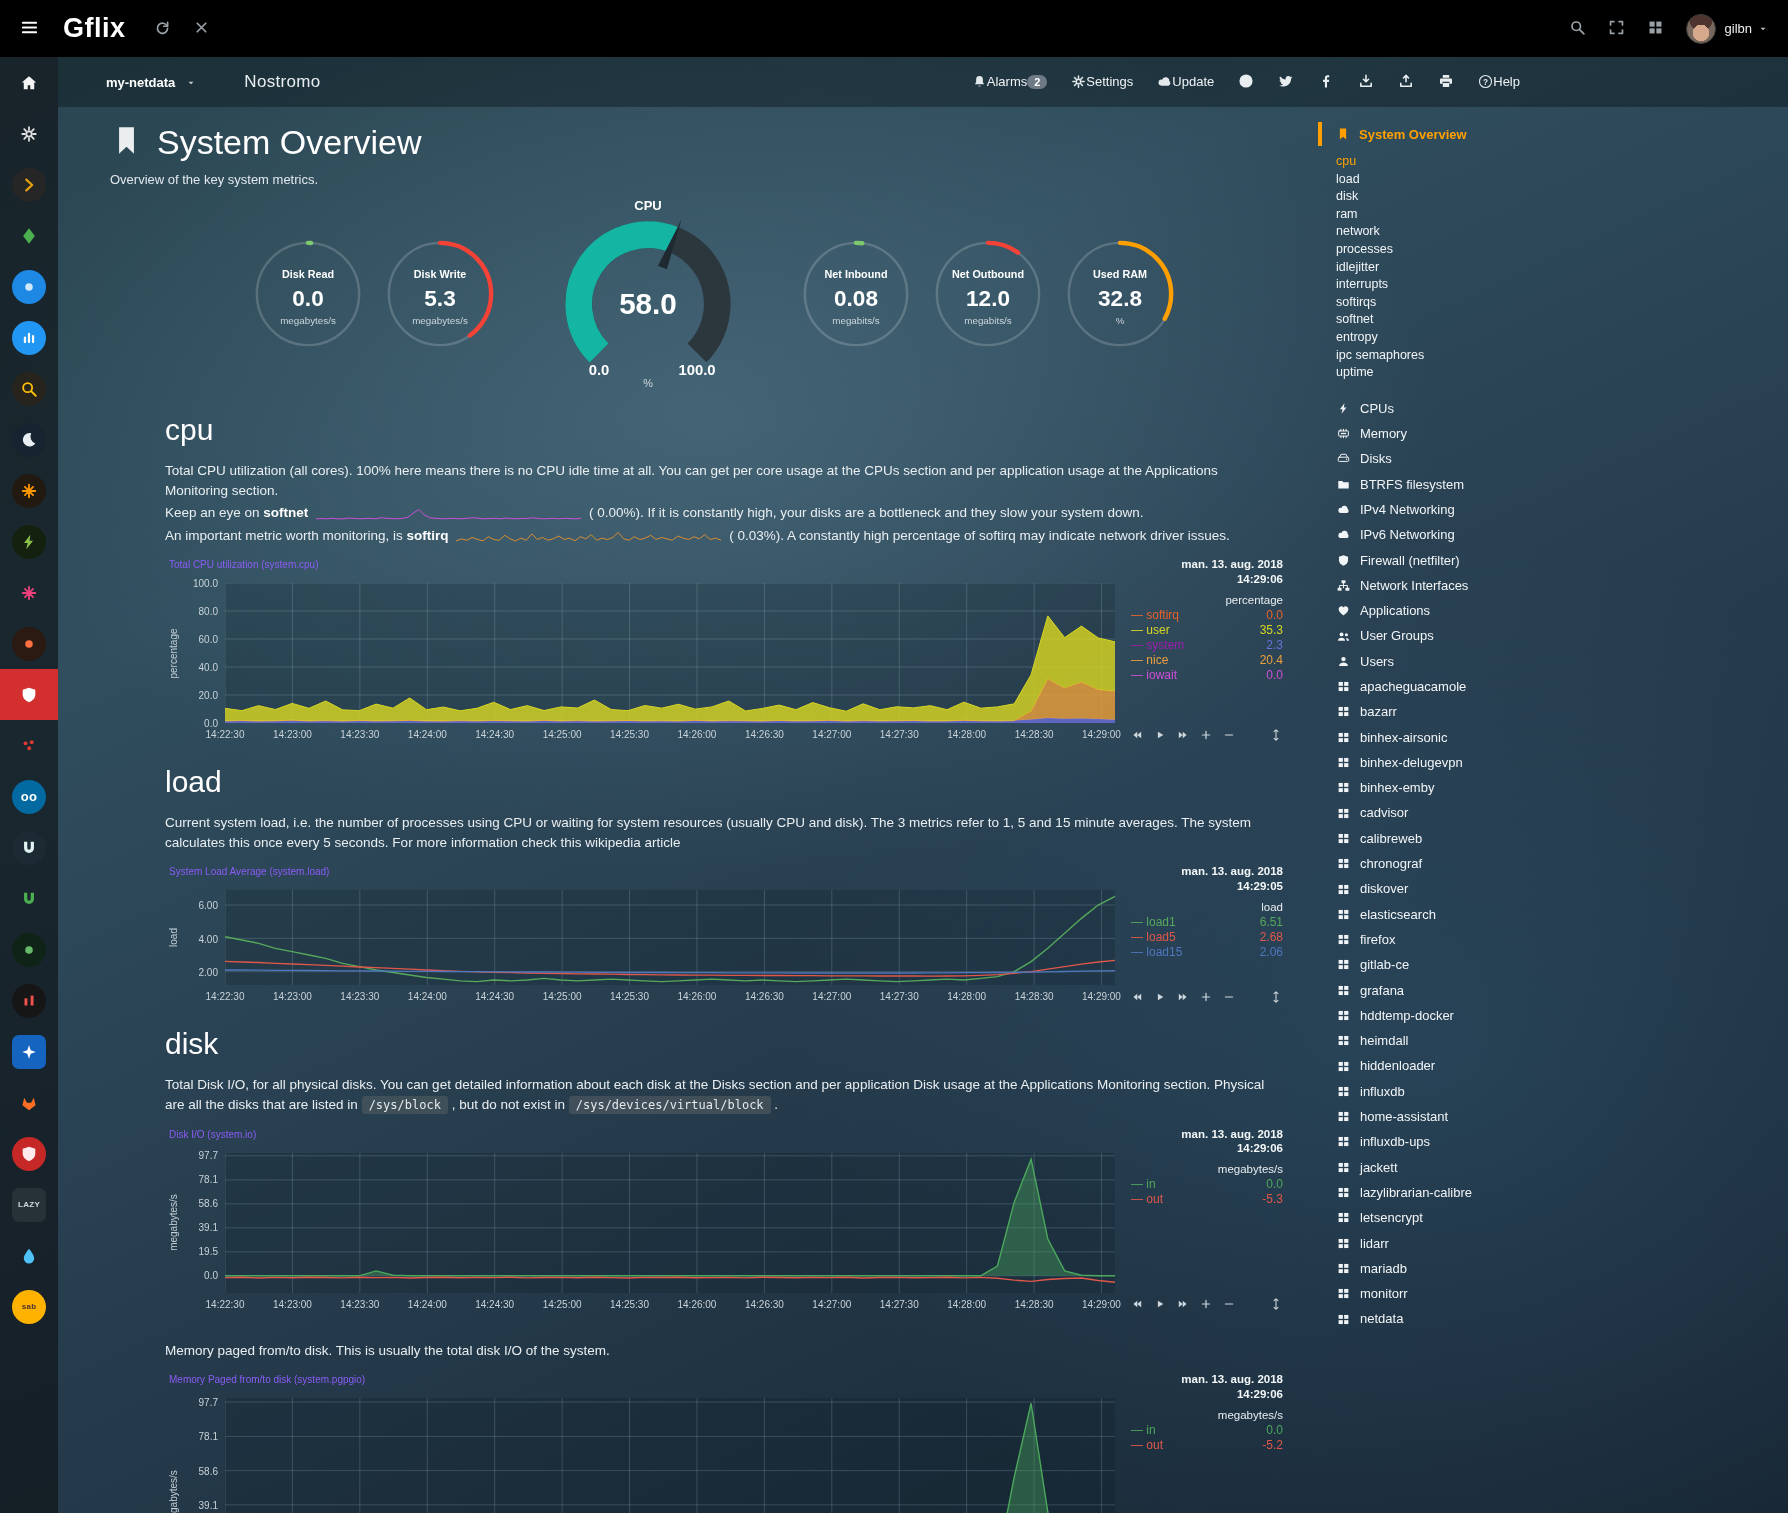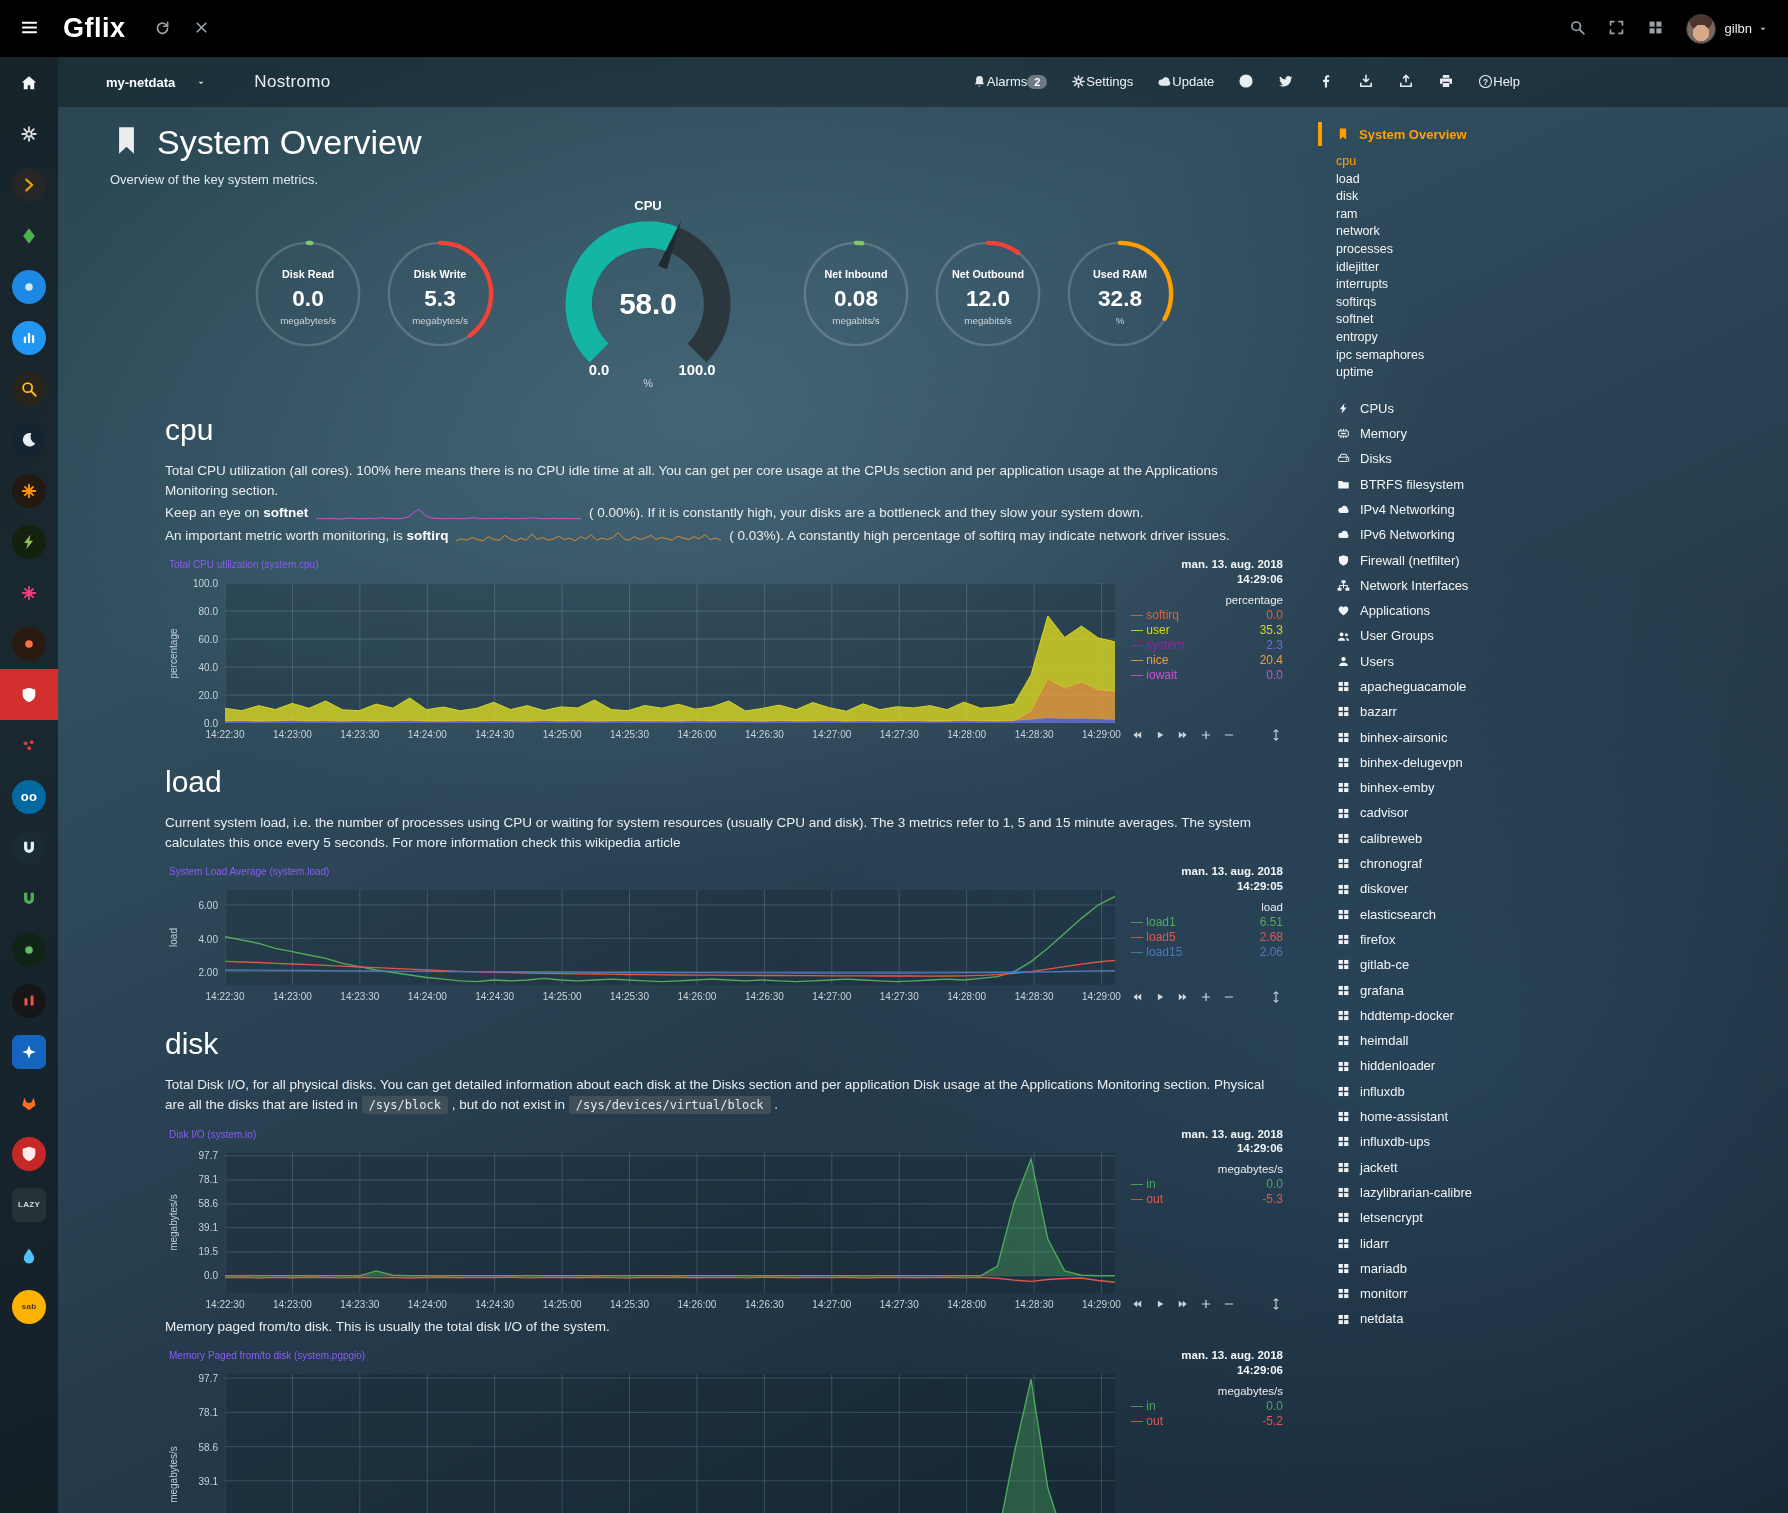--- a/index.html
+++ b/index.html
@@ -23,21 +23,21 @@
 .tico.menu{color:#fff;font-size:19px;margin-right:24px}
 .brand{font-size:27px;font-weight:bold;letter-spacing:.5px;margin-right:28px;color:#fff}
 .topbar .spacer{flex:1}
 .avatar{width:30px;height:30px;border-radius:50%;margin-right:9px;border:1px solid #3a3a3a;
   background:radial-gradient(circle at 50% 64%, #d7a98c 0 36%, rgba(0,0,0,0) 37%),
              radial-gradient(circle at 50% 16%, #4e342e 0 42%, rgba(0,0,0,0) 43%),#77685d}
 .user-menu{display:flex;align-items:center;gap:6px;background:none;border:0;color:#eee;font-size:13px;cursor:pointer}
 .user-menu .ic{font-size:10px;color:#bbb}
 
 .toolbar{position:absolute;left:58px;top:57px;right:0;height:50px;display:flex;align-items:center;background:rgba(6,12,16,.38);padding-left:48px;z-index:10}
-.nd-menu{display:flex;align-items:center;gap:21px;background:none;border:0;color:#fff;font-size:13px;font-weight:bold;cursor:pointer}
+.nd-menu{display:flex;align-items:center;gap:11px;background:none;border:0;color:#fff;font-size:13px;font-weight:bold;cursor:pointer}
 .nd-menu .ic{font-size:10px;color:#ccc}
 .hostname{font-size:17px;color:#e8edf0;margin-left:48px;letter-spacing:.3px;cursor:pointer}
 .tb-right{margin-left:auto;display:flex;align-items:center;gap:24px;padding-right:268px}
 .tb-btn{display:flex;align-items:center;gap:0;background:none;border:0;color:#f0f3f5;font-size:13px;cursor:pointer}
 .tb-btn .ic{font-size:15px;color:#e2e8ec}
 .tb-iconbtn{background:none;border:0;color:#e8edf0;font-size:16px;cursor:pointer}
 .badge{background:#6e7b85;border-radius:9px;padding:1px 7px;font-size:11px;font-weight:bold;color:#fff}
 
 .rail{position:absolute;left:0;top:57px;bottom:0;width:58px;background:rgba(10,12,14,.58);z-index:20;display:flex;flex-direction:column}
 .rail-item{width:58px;height:51px;display:flex;align-items:center;justify-content:center;cursor:pointer}
@@ -774,21 +774,21 @@
                     <path d="M4 10h12" class="s2"></path>
                   </svg></button>
                 <span class="resize"><svg class="ic" viewBox="0 0 20 20" aria-hidden="true">
                     <path d="M10 2.5v15M10 2.5L7.2 5.3M10 2.5l2.8 2.8M10 17.5l-2.8-2.8M10 17.5l2.8-2.8" class="s15"></path>
                   </svg></span>
               </div>
     </div>
           </div>
         </div>
       </div>
-    <p class="para" style="margin-top:2px">Memory paged from/to disk. This is usually the total disk I/O of the system.</p>
+    <p class="para" style="margin-top:26px">Memory paged from/to disk. This is usually the total disk I/O of the system.</p>
     <div id="chart-pgpgio">
         <div class="chart-block" style="--ph: 200px;">
           <div class="ch-grid">
     <div class="ch-head">Memory Paged from/to disk (system.pgpgio)</div>
     <div class="ch-ylab">
               <span>megabytes/s</span>
             </div>
     <div class="ch-yticks">
               <span style="top:53.42%">39.1</span>
               <span style="top:36.32%">58.6</span>

